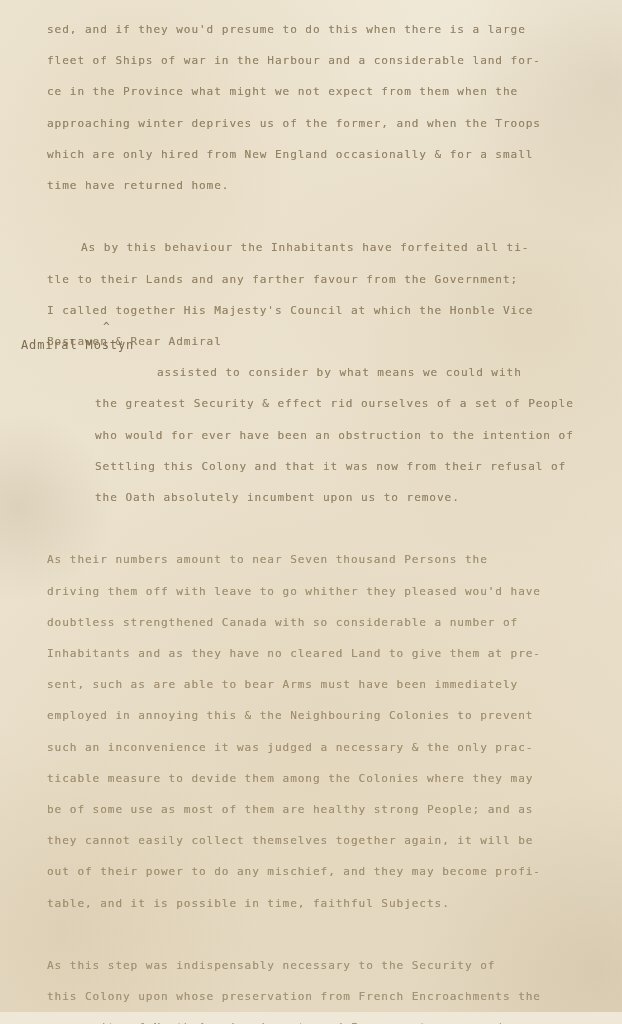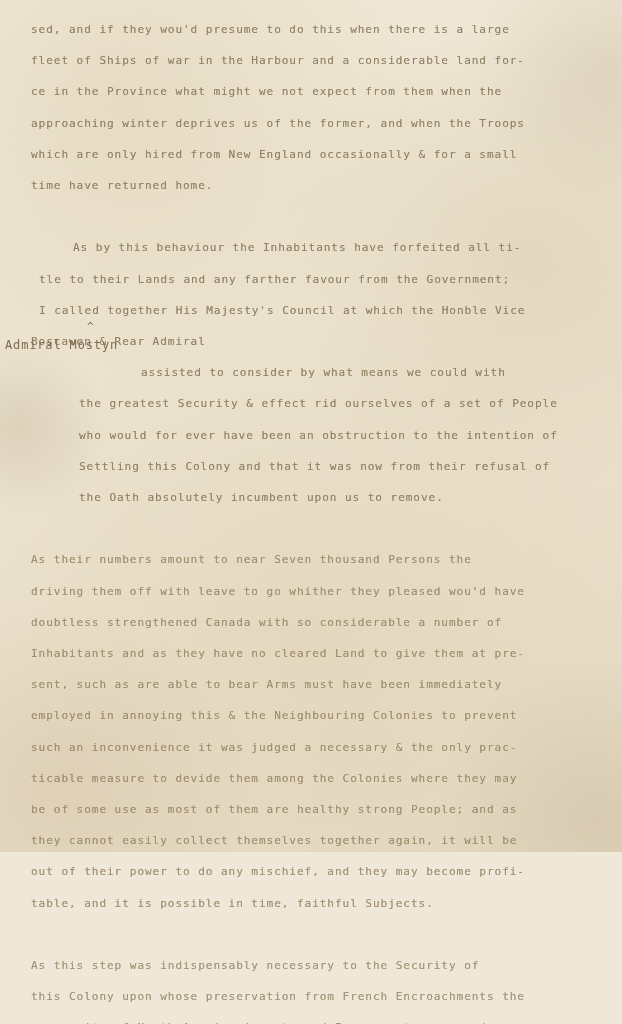--- a/index.html
+++ b/index.html
@@ -10,29 +10,29 @@
     width: 622px;
     height: 1024px;
     background: #efe7d8;
     font-family: "DejaVu Sans Mono", monospace;
     overflow: hidden;
   }
   
   .page {
     position: relative;
     width: 622px;
-    height: 852px;
+    height: 1012px;
     box-sizing: border-box;
     background:
       radial-gradient(ellipse 70% 50% at 20% 12%, rgba(214,196,162,0.35), rgba(214,196,162,0) 70%),
       radial-gradient(ellipse 60% 40% at 85% 30%, rgba(206,188,154,0.30), rgba(206,188,154,0) 70%),
       radial-gradient(ellipse 80% 55% at 50% 75%, rgba(218,202,170,0.32), rgba(218,202,170,0) 72%),
       radial-gradient(ellipse 45% 30% at 10% 92%, rgba(200,180,146,0.30), rgba(200,180,146,0) 70%),
       linear-gradient(160deg, #f1ead9 0%, #ece3cf 40%, #e8ddc7 75%, #e4d8c0 100%);
-    padding: 14px 26px 0 31px;
+    padding: 14px 26px 0 47px;
   }
   .page::after {
     content: "";
     position: absolute;
     inset: 0;
     pointer-events: none;
     background:
       radial-gradient(circle at 3% 50%, rgba(150,128,94,0.18), rgba(150,128,94,0) 12%),
       radial-gradient(circle at 98% 8%, rgba(150,128,94,0.15), rgba(150,128,94,0) 14%),
       radial-gradient(circle at 96% 96%, rgba(150,128,94,0.16), rgba(150,128,94,0) 16%);
@@ -48,21 +48,20 @@
     letter-spacing: 0.92px;
     color: #8d7c5e;
     text-align: left;
     white-space: pre-wrap;
     text-indent: 0;
     opacity: 0.93;
     text-shadow: 0 0 0.6px rgba(120,104,74,0.45);
   }
   p.para.indent {
     text-indent: 34px;
-    margin-left: 8px;
   }
   p.para.lighter {
     color: #998867;
     opacity: 0.9;
   }
   p.para.light2 {
     color: #9a8a6b;
     opacity: 0.88;
   }
   .insert-wrap {

